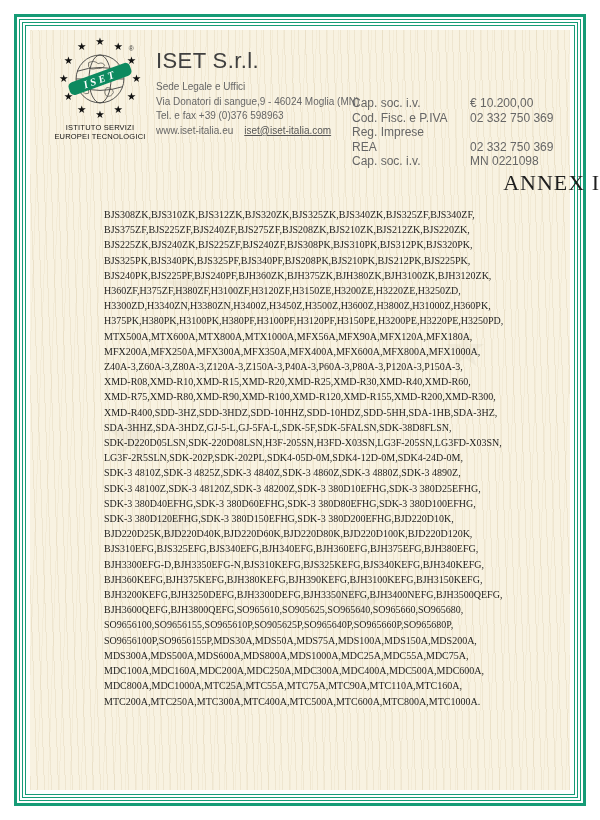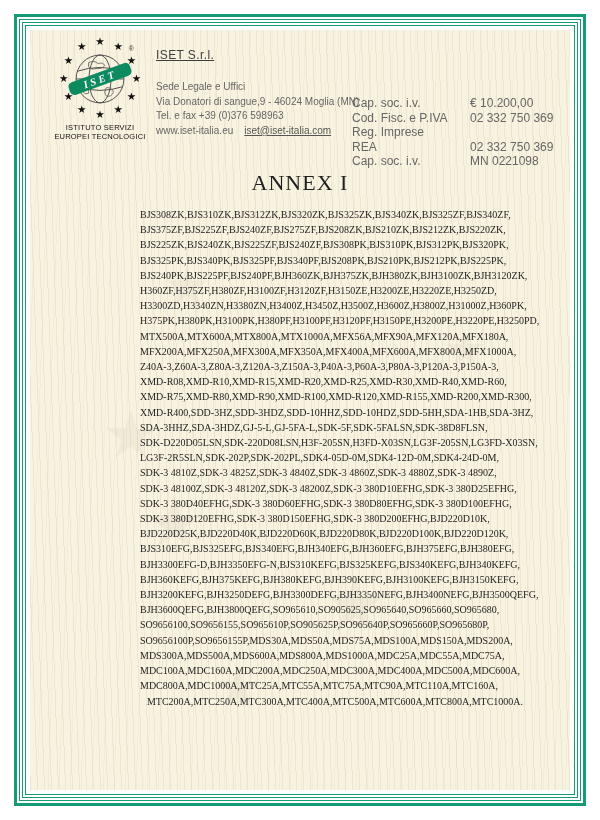--- a/index.html
+++ b/index.html
@@ -25,39 +25,39 @@
     clip-path:polygon(50% 0%,61% 35%,98% 35%,68% 57%,79% 91%,50% 70%,21% 91%,32% 57%,2% 35%,39% 35%);
   }
   
   .logo-wrap{position:absolute;left:50px;top:34px;width:100px;text-align:center;}
   .logo-svg{display:block;margin:0 auto;}
   .logo-caption{
     margin-top:1px;font-size:7.5px;font-weight:normal;color:#111;
     line-height:9px;letter-spacing:0.2px;
   }
   .company-name{
-    position:absolute;left:156px;top:48px;font-size:12px;color:#3f3f3f;letter-spacing:0.4px;text-decoration:underline;
+    position:absolute;left:156px;top:48px;font-size:22px;color:#3f3f3f;letter-spacing:0.4px;
   }
   .addr{position:absolute;left:156px;top:80px;font-size:10px;color:#666;line-height:14.6px;}
   .addr .email{text-decoration:underline;margin-left:11px;color:#555;}
   .registry{position:absolute;left:352px;top:96px;font-size:12px;color:#666;line-height:14.6px;width:210px;}
   .reg-row{display:flex;}
   .reg-label{width:118px;}
   .reg-value{flex:1;}
   
   .annex-title{
-    position:absolute;left:0;right:0;top:170px;text-align:center;
+    position:absolute;left:0;right:0;top:170px;text-align:right;
     font-family:"Liberation Serif",serif;font-size:22px;color:#1f1f1f;letter-spacing:1px;
   }
   .code-list{
     position:absolute;left:104px;top:207px;width:426px;
     font-family:"Liberation Serif",serif;font-size:10px;color:#1d1d1d;
   }
-  .code-line{line-height:15.2px;white-space:nowrap;margin-left:36px;}
-  .code-line.centered{text-align:center;}
+  .code-line{line-height:15.2px;white-space:nowrap;}
+  .code-line.centered{text-align:left;}
 </style>
 </head>
 <body>
 
 <div class="frame f1"></div>
 <div class="frame f2"></div>
 <div class="frame f3"></div>
 <div class="frame f4"></div>
 
 <div class="sheet">

